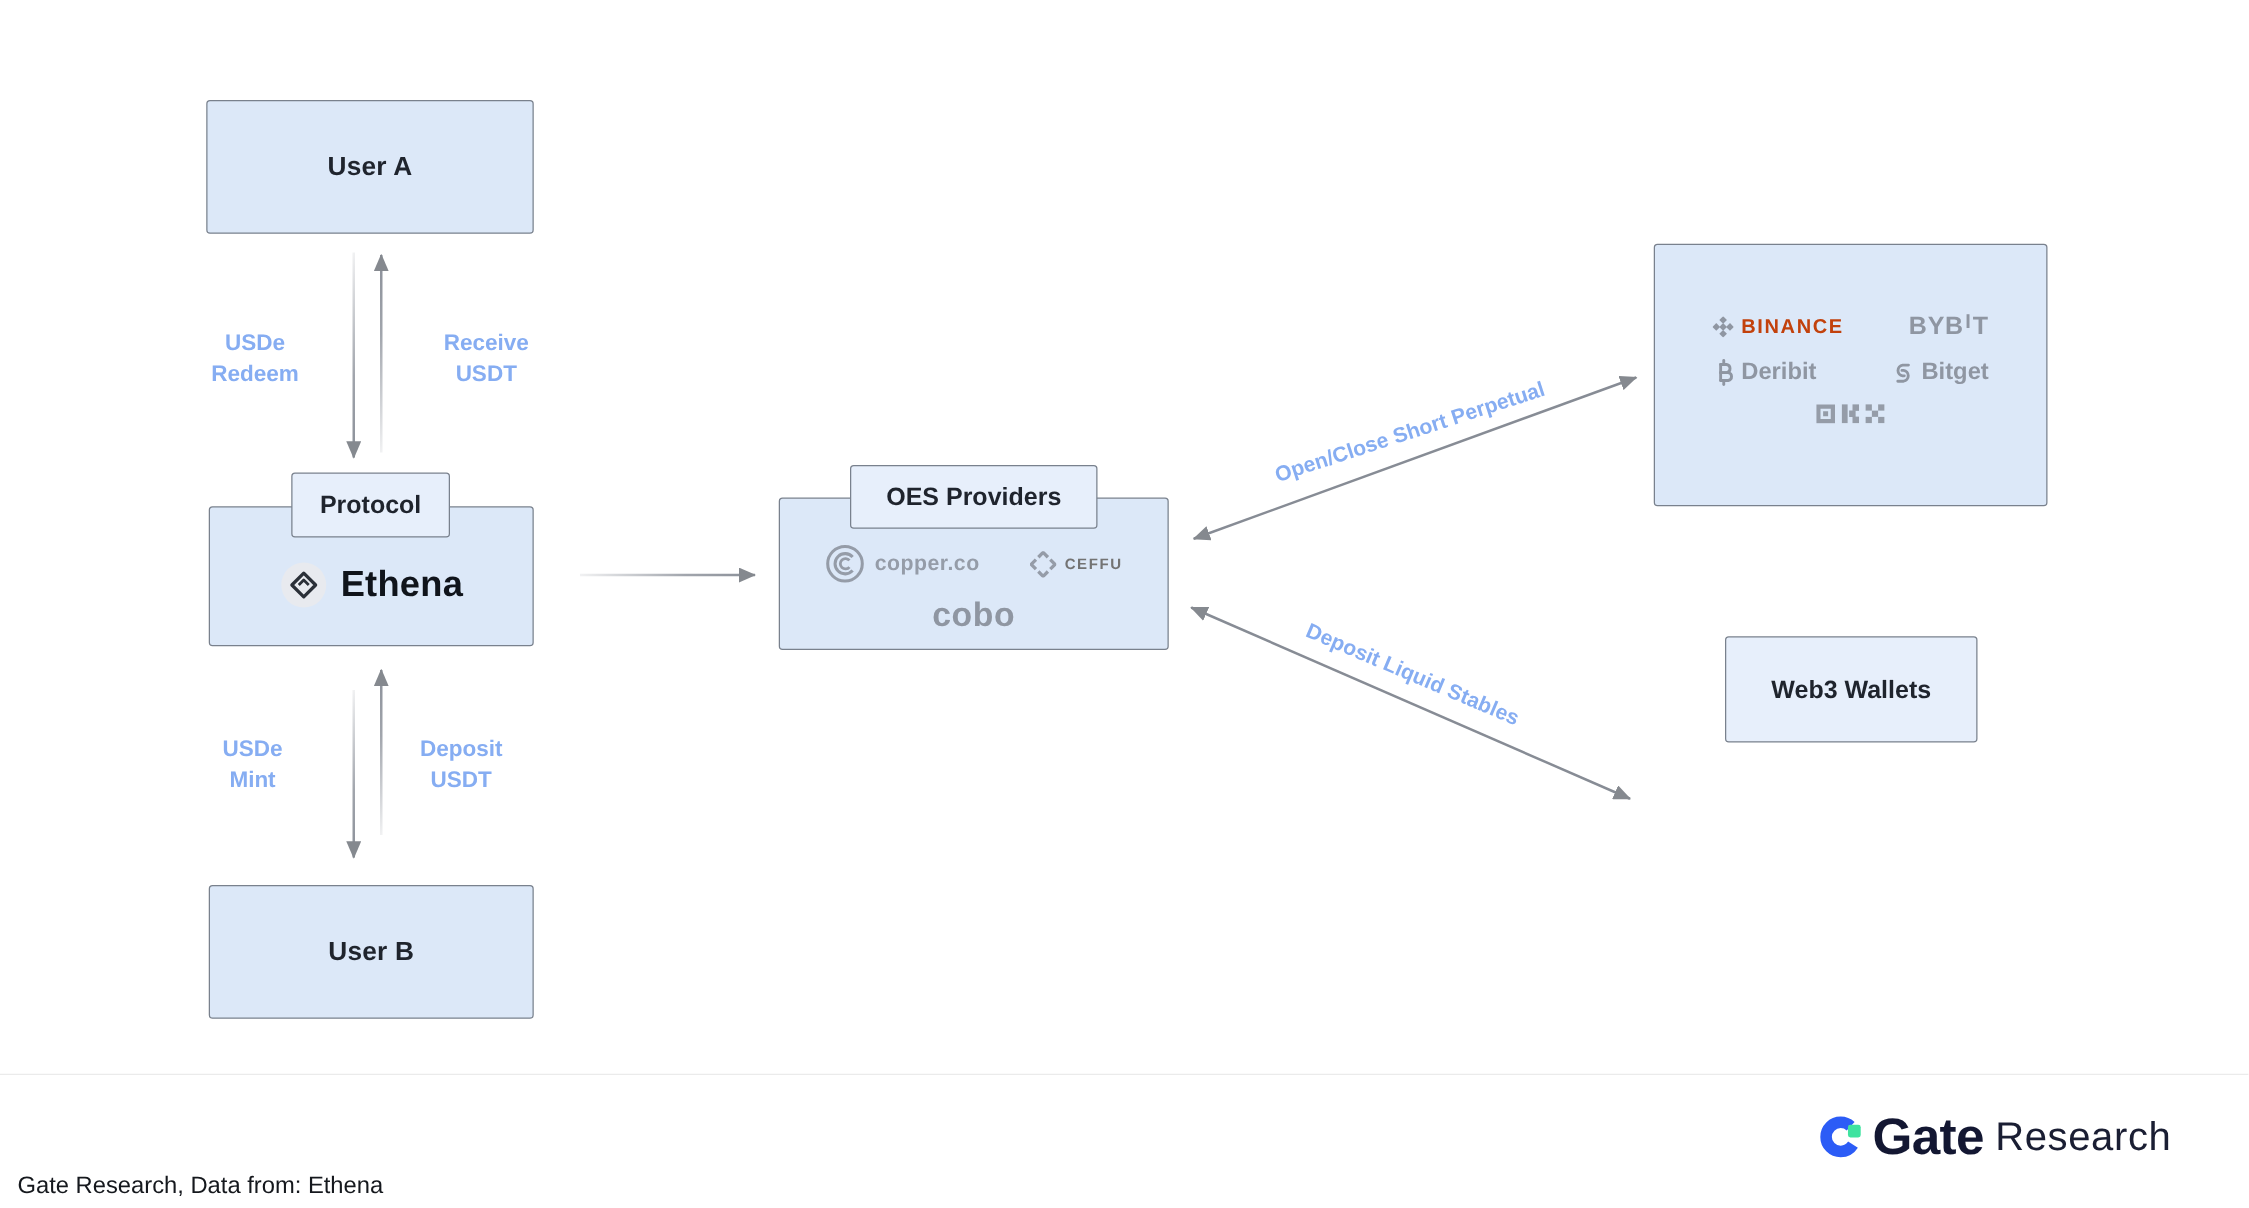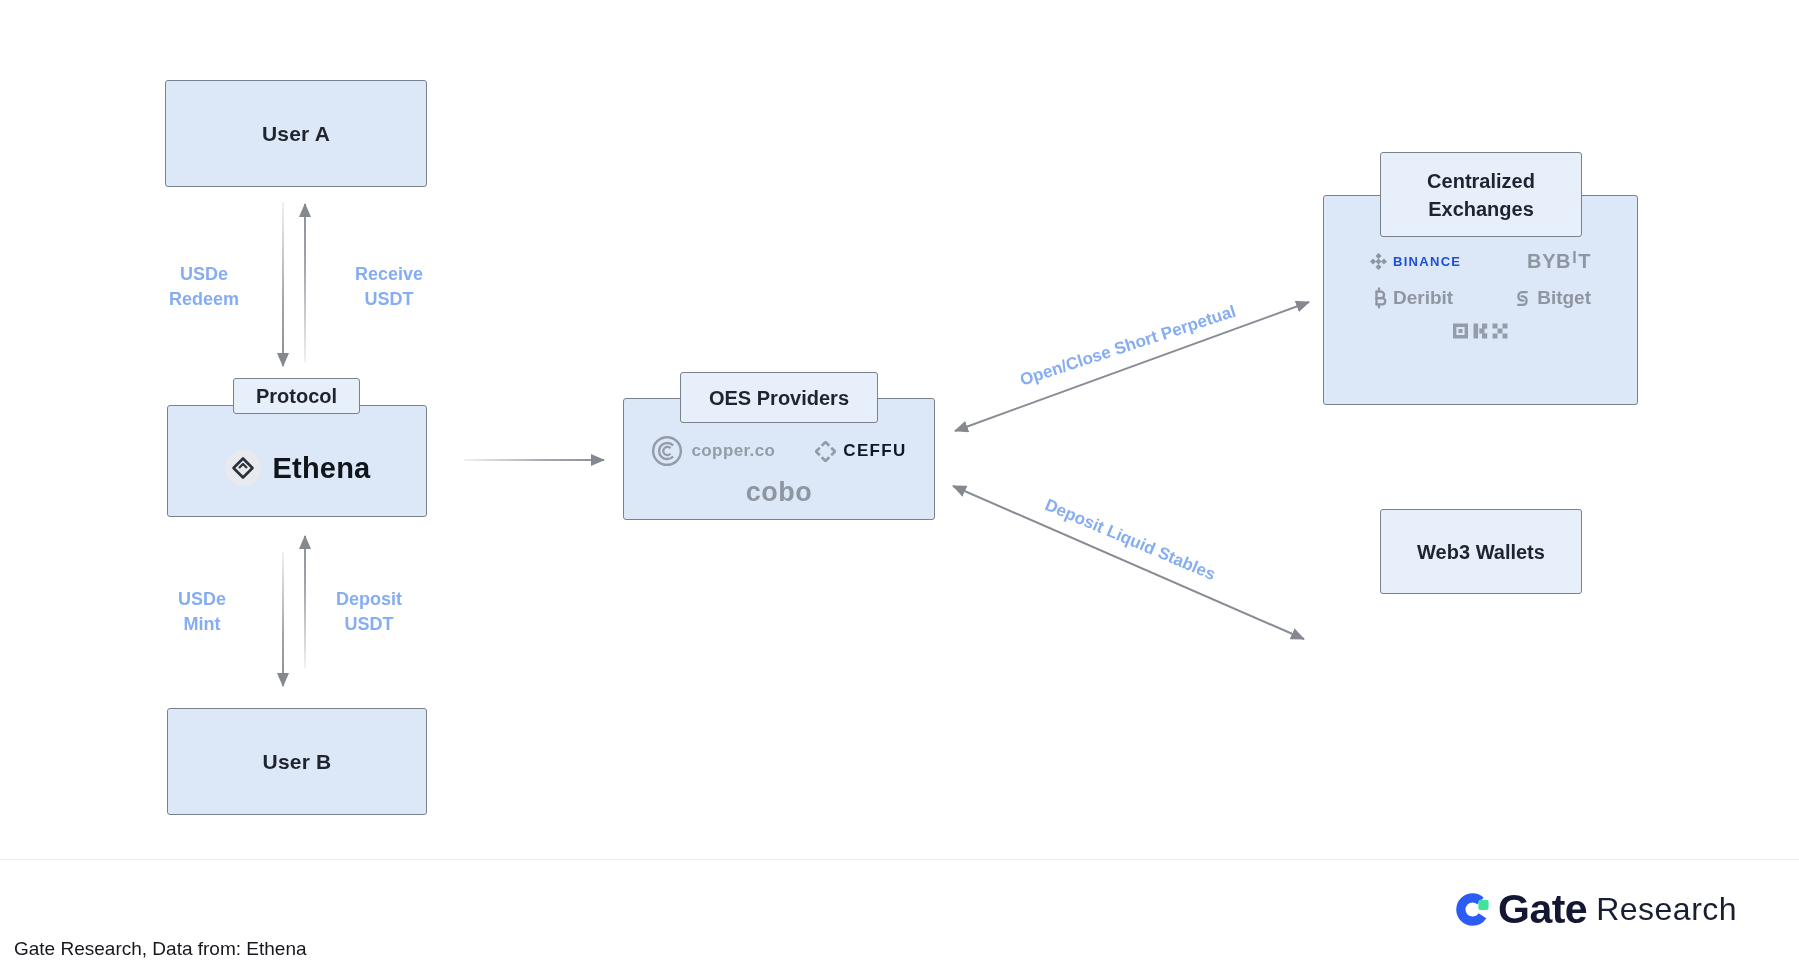--- a/index.html
+++ b/index.html
@@ -23,27 +23,27 @@
   .edge-label.rot{white-space:nowrap;font-size:17px;}
   .edge-label .ln{display:block;}
   
   .ethena-row{display:flex;align-items:center;gap:11px;margin-top:14px;}
   .ethena-name{font-size:29px;font-weight:600;color:#10141b;letter-spacing:.2px;}
   
   .oes-main{flex-direction:column;justify-content:flex-start;padding-top:36px;gap:10px;}
   .oes-row1{display:flex;align-items:center;gap:40px;}
   .brand{display:flex;align-items:center;}
   .copper-text{font-size:17px;font-weight:600;color:#959ca8;letter-spacing:.4px;margin-left:8px;}
-  .ceffu-text{font-size:17px;font-weight:800;color:#0f172a;letter-spacing:1.3px;margin-left:7px;}
+  .ceffu-text{font-size:12px;font-weight:800;color:#737373;letter-spacing:1.3px;margin-left:7px;}
   .cobo-text{font-size:27px;font-weight:700;color:#8f96a2;letter-spacing:.5px;}
   
   .cex-main{flex-direction:column;justify-content:flex-start;padding:54px 46px 0;}
   .cex-row{display:flex;width:100%;justify-content:space-between;align-items:center;margin-bottom:14px;}
   .cex-row.center{justify-content:center;margin-bottom:0;}
-  .binance-text{font-size:13px;font-weight:700;color:#1d4ed8;letter-spacing:1.3px;margin-left:6px;}
+  .binance-text{font-size:16px;font-weight:700;color:#c2410c;letter-spacing:1.3px;margin-left:6px;}
   .bybit-text{font-size:20px;font-weight:800;color:#8f96a2;letter-spacing:.6px;}
   .bybit-bar{display:inline-block;transform:translateY(-5px);font-size:16px;margin:0 1px;}
   .deribit-text{font-size:19px;font-weight:600;color:#8f96a2;margin-left:3px;}
   .bitget-text{font-size:19px;font-weight:800;color:#8f96a2;margin-left:5px;}
   
   .web3-main{padding-top:22px;}
   .coinbase-text{font-size:35px;font-weight:500;color:#8b929e;letter-spacing:-.3px;}
   
   .divider{position:absolute;left:0;top:859px;width:1799px;height:1px;background:#ebebeb;z-index:1;}
   .source-text{position:absolute;left:14px;top:938px;font-size:19px;color:#15181d;z-index:2;}
@@ -96,21 +96,21 @@
     <line x1="305" y1="668" x2="305" y2="536" stroke="url(#gD)" stroke-width="2" marker-end="url(#ah)"></line>
     <line x1="464" y1="460" x2="604" y2="460" stroke="url(#gH)" stroke-width="2" marker-end="url(#ah)"></line>
     <line x1="955" y1="431" x2="1309" y2="302" stroke="#878c95" stroke-width="2" marker-start="url(#ahr)" marker-end="url(#ah)"></line>
     <line x1="953" y1="486" x2="1304" y2="639" stroke="#878c95" stroke-width="2" marker-start="url(#ahr)" marker-end="url(#ah)"></line>
   </svg>
 
   <div class="box" style="left:165px;top:80px;width:262px;height:107px;">
     <span class="node-label">User A</span>
   </div>
 
-  <div class="box tagbox" style="left:233px;top:378px;width:127px;height:36px;">
+  <div class="box tagbox" style="left:233px;top:378px;width:127px;height:52px;">
     <span class="tag-label">Protocol</span>
   </div>
 
   <div class="box" style="left:167px;top:405px;width:260px;height:112px;">
     <div class="ethena-row">
       <svg width="38" height="38" viewBox="0 0 38 38">
         <circle cx="19" cy="19" r="18" fill="#e8eaef"></circle>
         <path d="M19 9.5 L28.5 19 L19 28.5 L9.5 19 Z" fill="none" stroke="#2b3038" stroke-width="2.6" stroke-linejoin="round"></path>
         <path d="M15 19 L19 15 L23 19" fill="none" stroke="#2b3038" stroke-width="2.2" stroke-linejoin="round"></path>
       </svg>
@@ -146,24 +146,20 @@
           </g>
         </svg>
         <span class="ceffu-text">CEFFU</span>
       </div>
     </div>
     <div class="brand">
       <span class="cobo-text">cobo</span>
     </div>
   </div>
 
-  <div class="box tagbox" style="left:1380px;top:152px;width:202px;height:85px;">
-    <span class="tag-label">Centralized</span>
-    <span class="tag-label">Exchanges</span>
-  </div>
 
   <div class="box cex-main" style="left:1323px;top:195px;width:315px;height:210px;">
     <div class="cex-row">
       <div class="brand">
         <svg width="17" height="17" viewBox="0 0 18 18">
           <g fill="#8f96a2">
             <rect x="6.7" y="0.9" width="4.6" height="4.6" transform="rotate(45 9 3.2)"></rect>
             <rect x="6.7" y="12.5" width="4.6" height="4.6" transform="rotate(45 9 14.8)"></rect>
             <rect x="0.9" y="6.7" width="4.6" height="4.6" transform="rotate(45 3.2 9)"></rect>
             <rect x="12.5" y="6.7" width="4.6" height="4.6" transform="rotate(45 14.8 9)"></rect>

